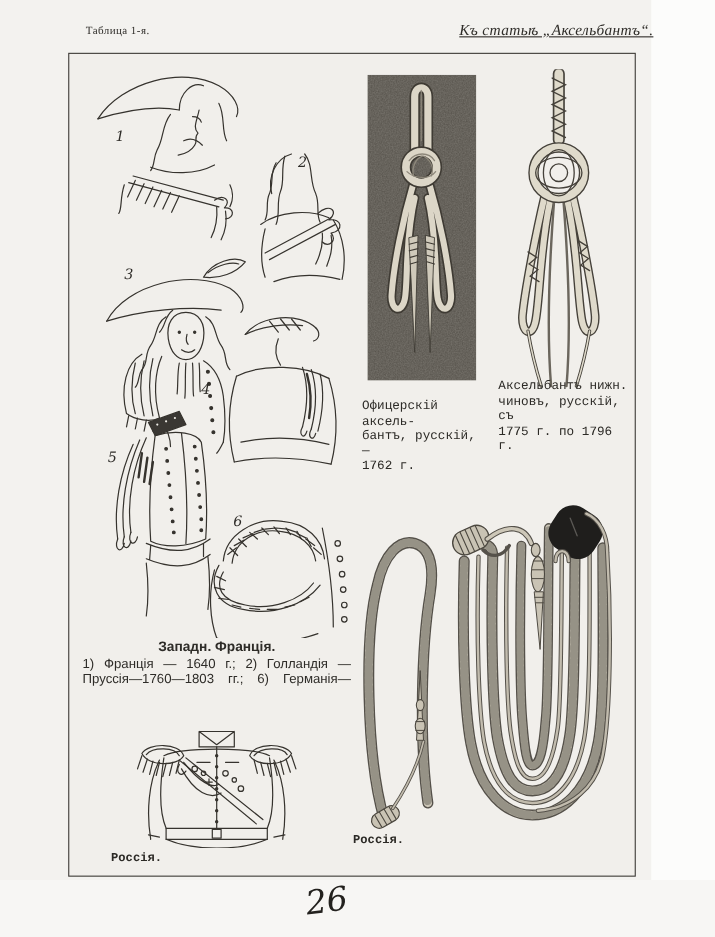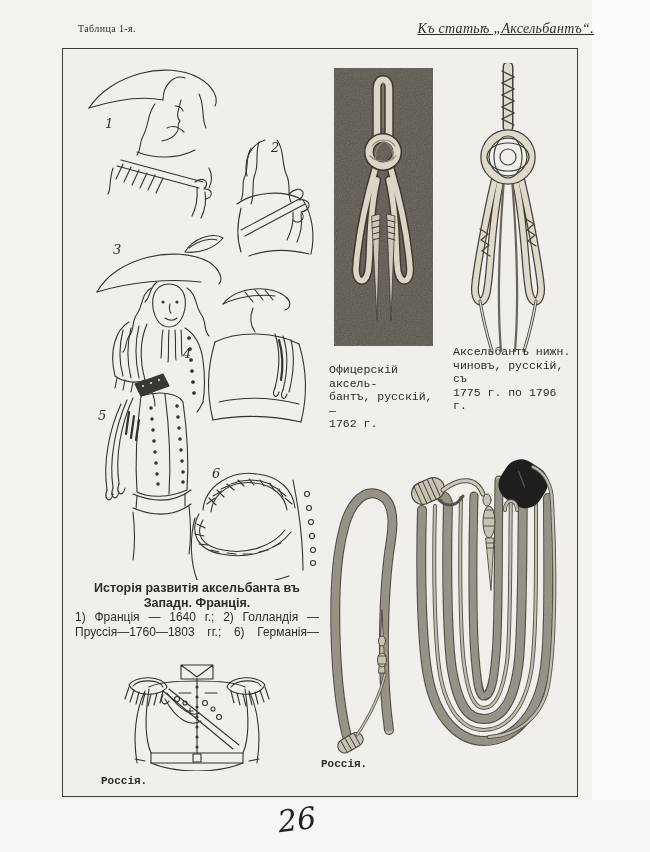--- a/index.html
+++ b/index.html
@@ -236,21 +236,20 @@
       <circle cx="59" cy="94" r="8" stroke="#45413a" stroke-width="1.2"></circle>
     </g>
   </svg>
   <div class="abs cap" style="left:390px;top:296px;width:122px">
     <span>Аксельбантъ нижн.</span>
     <span>чиновъ, русскій, съ</span>
     <span>1775 г. по 1796 г.</span>
   </div>
 
   <div class="abs hist">
-    <span class="t">Исторія развитія аксельбанта въ</span>
     <span class="t">Западн. Франція.</span>
     <span class="b">1) Франція — 1640 г.; 2) Голландія —</span>
     <span class="b">Пруссія—1760—1803 гг.; 6) Германія—</span>
   </div>
 
   <svg class="abs" style="left:38px;top:610px" width="192" height="112" viewBox="0 0 192 112">
     <g class="sk">
       <path d="M80,6 L112,6 L112,20 L80,20 Z M80,6 L96,18 L112,6"></path>
       <path d="M48,28 C64,20 128,20 144,28"></path>
       <path d="M28,26 C34,16 62,16 66,28 C60,38 34,38 28,26 Z"></path>

